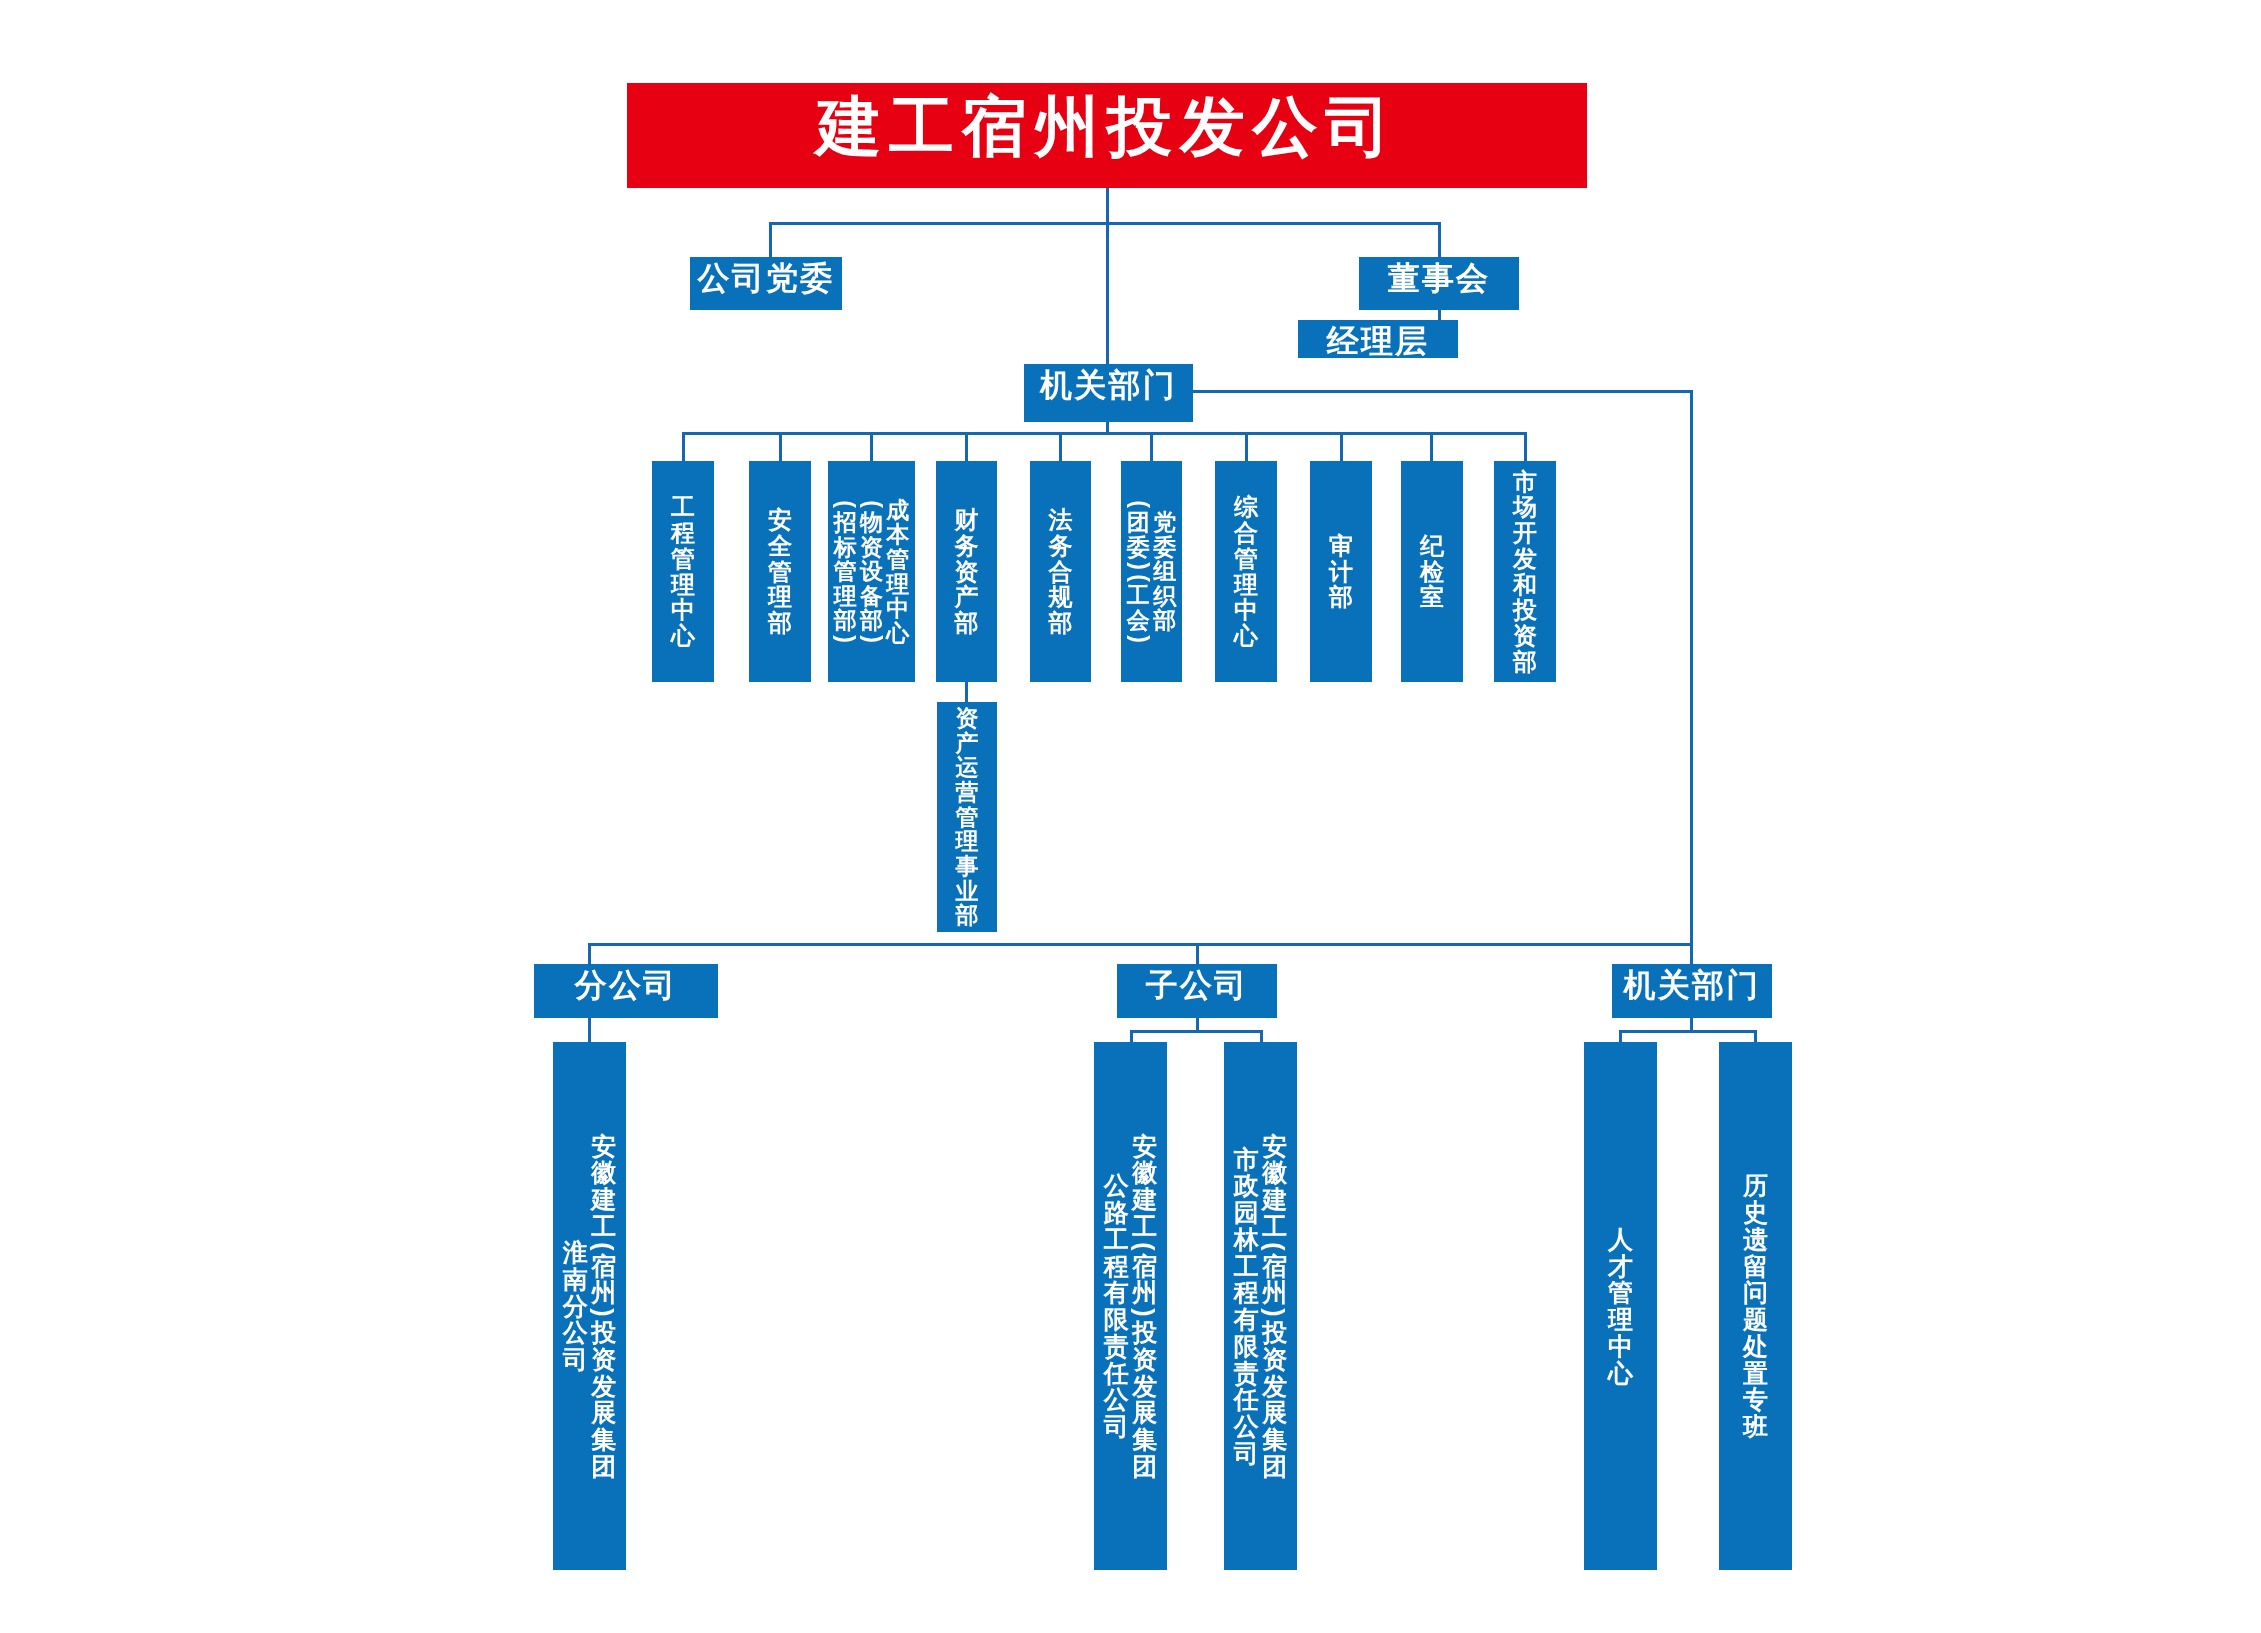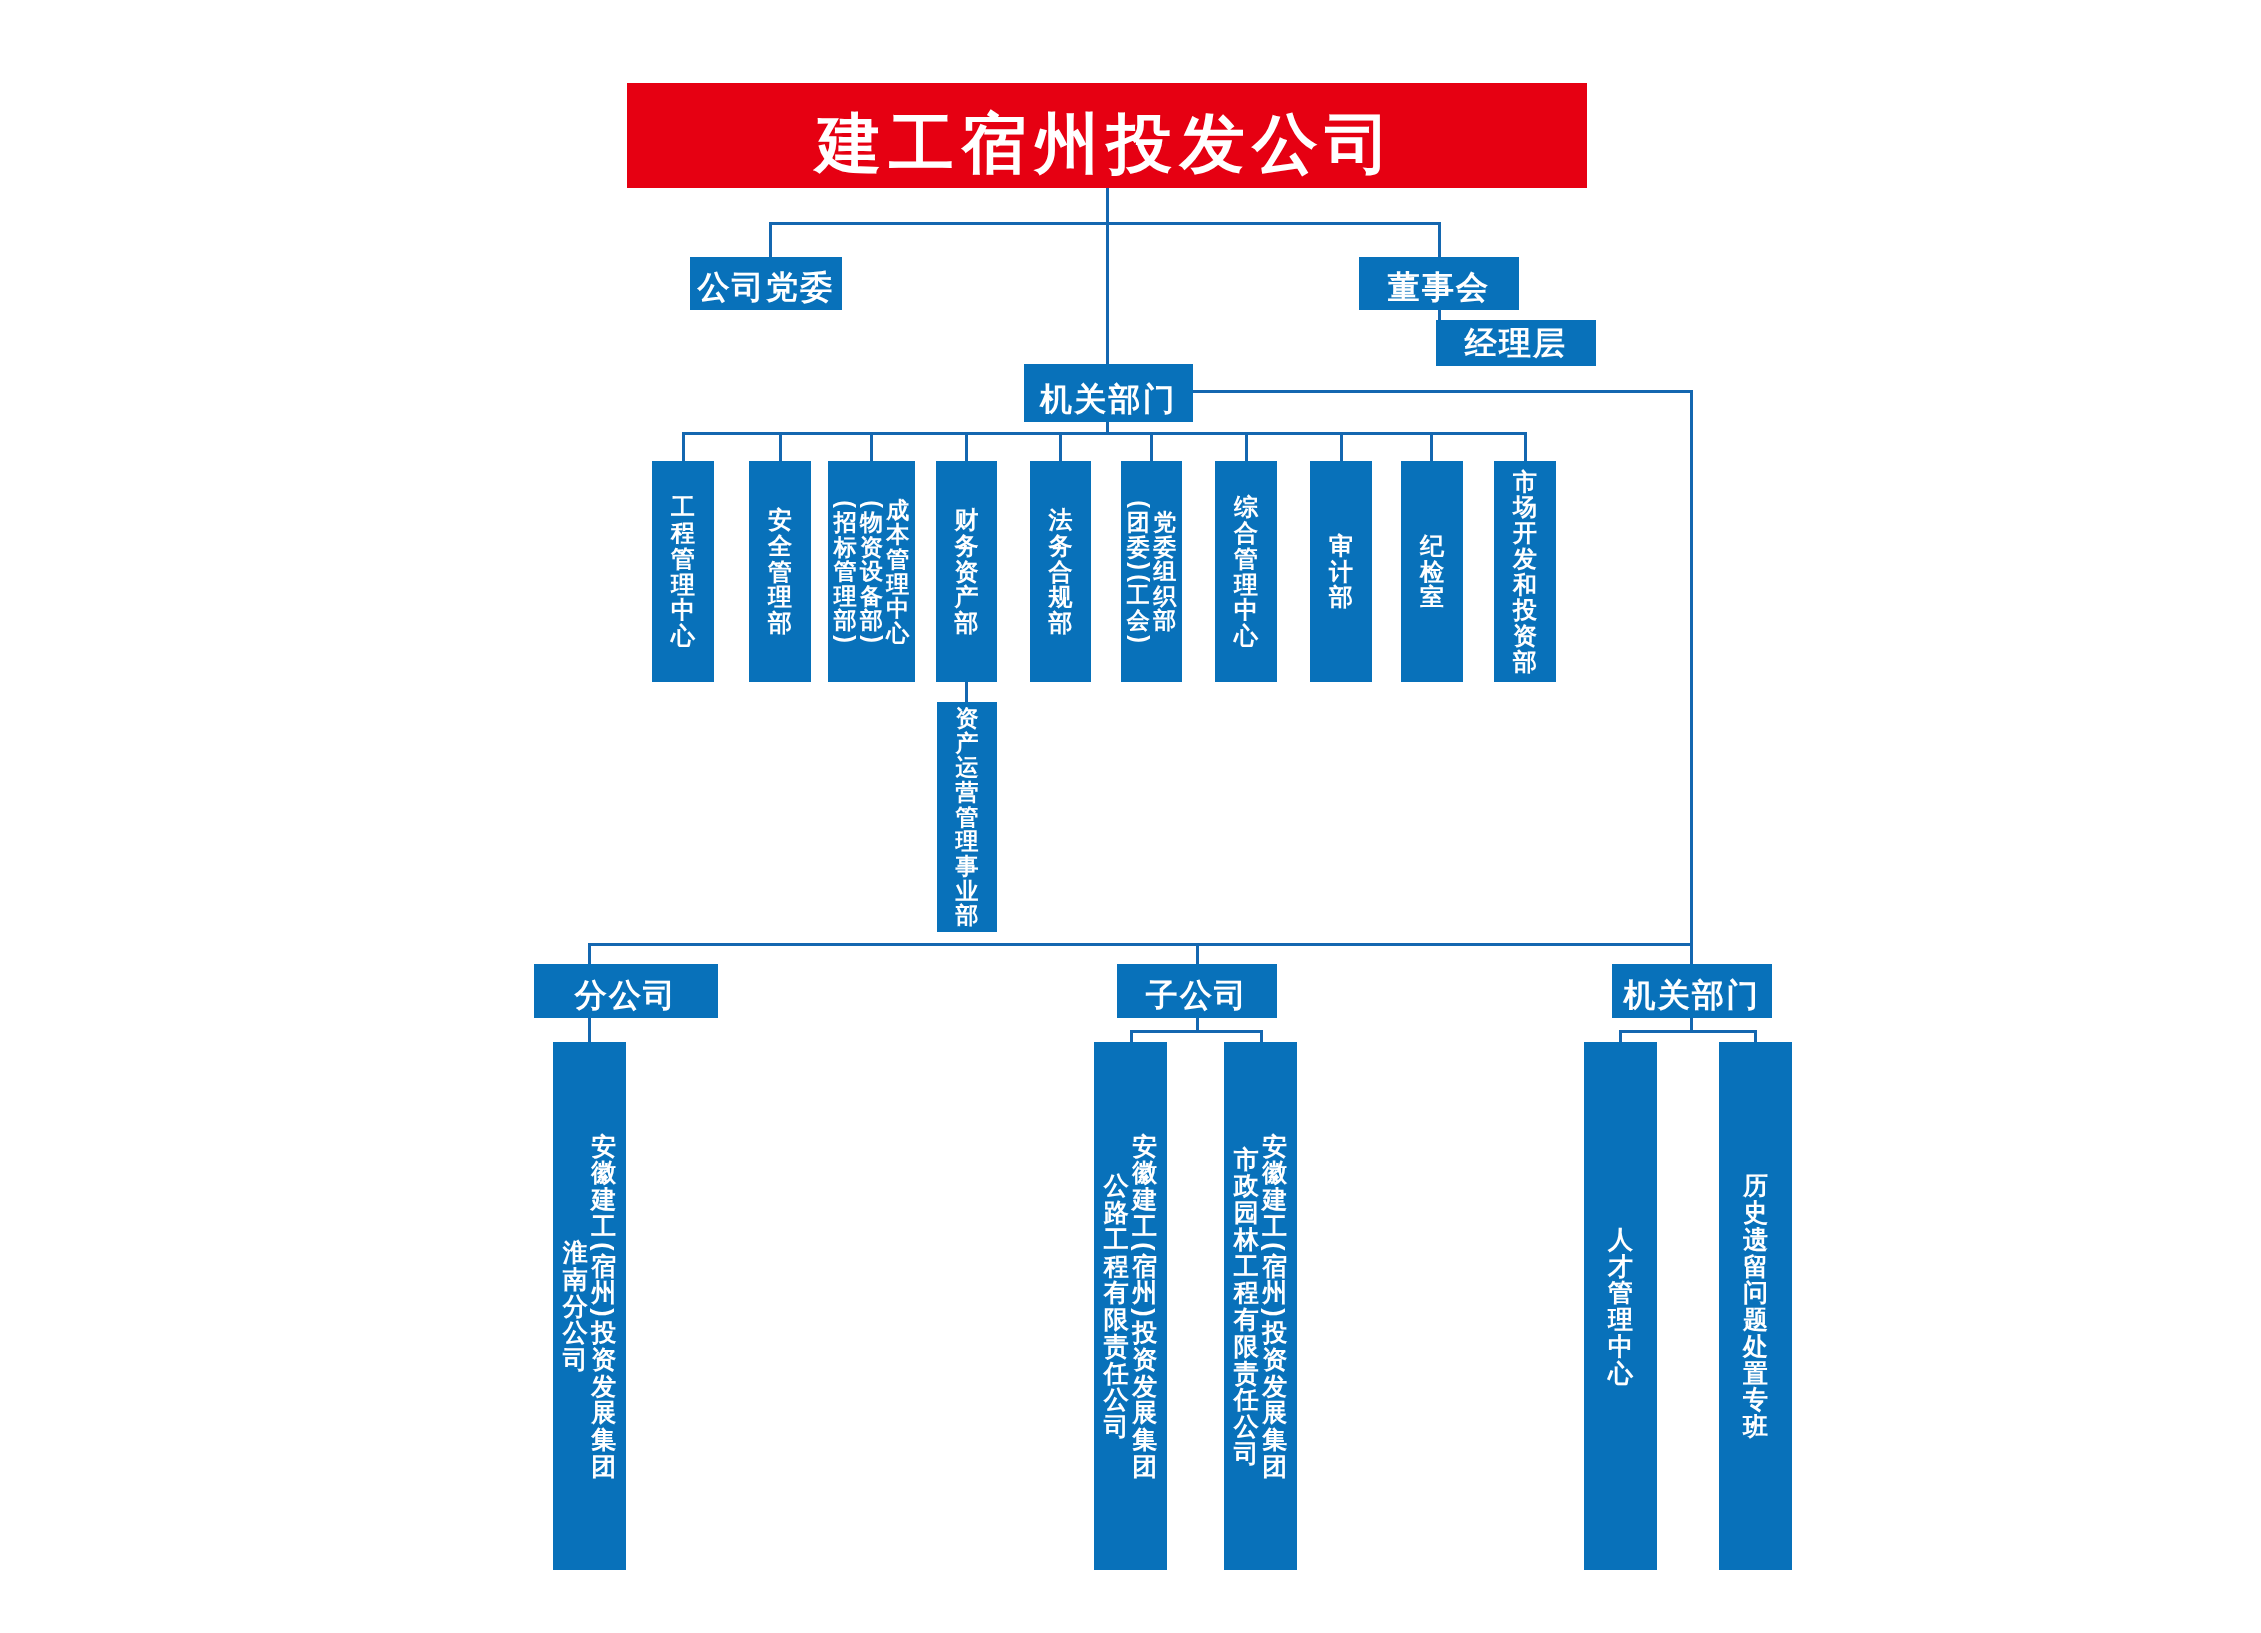--- a/index.html
+++ b/index.html
@@ -15,21 +15,21 @@
     width:2261px;
     height:1634px;
     background:#ffffff;
     overflow:hidden;
   }
   .box{
     position:absolute;
     background:var(--blue);
     color:var(--text);
     display:flex;
-    align-items:flex-end;
+    align-items:flex-start;
     justify-content:center;
     box-sizing:border-box;
     font-weight:bold;
   }
   .box-root{
     background:var(--red);
     font-size:65px;
     letter-spacing:7.7px;
     font-weight:bold;
   }
@@ -107,21 +107,21 @@
   <div class="box box-root" style="left:627px;top:83px;width:960px;height:105px;">
     <span>建工宿州投发公司</span>
   </div>
 
   <div class="box box-h" style="left:690px;top:257px;width:152px;height:53px;">
     <span>公司党委</span>
   </div>
   <div class="box box-h" style="left:1359px;top:257px;width:160px;height:53px;">
     <span>董事会</span>
   </div>
-  <div class="box box-h" style="left:1436px;top:320px;width:160px;height:46px;">
+  <div class="box box-h" style="left:1298px;top:320px;width:160px;height:38px;">
     <span>经理层</span>
   </div>
   <div class="box box-h" style="left:1024px;top:364px;width:169px;height:58px;">
     <span>机关部门</span>
   </div>
 
   <div class="box f-dept vbox" style="left:652px;top:461px;width:62px;height:221px;">
       <div class="vcol">
         <span class="vch">工</span>
         <span class="vch">程</span>

